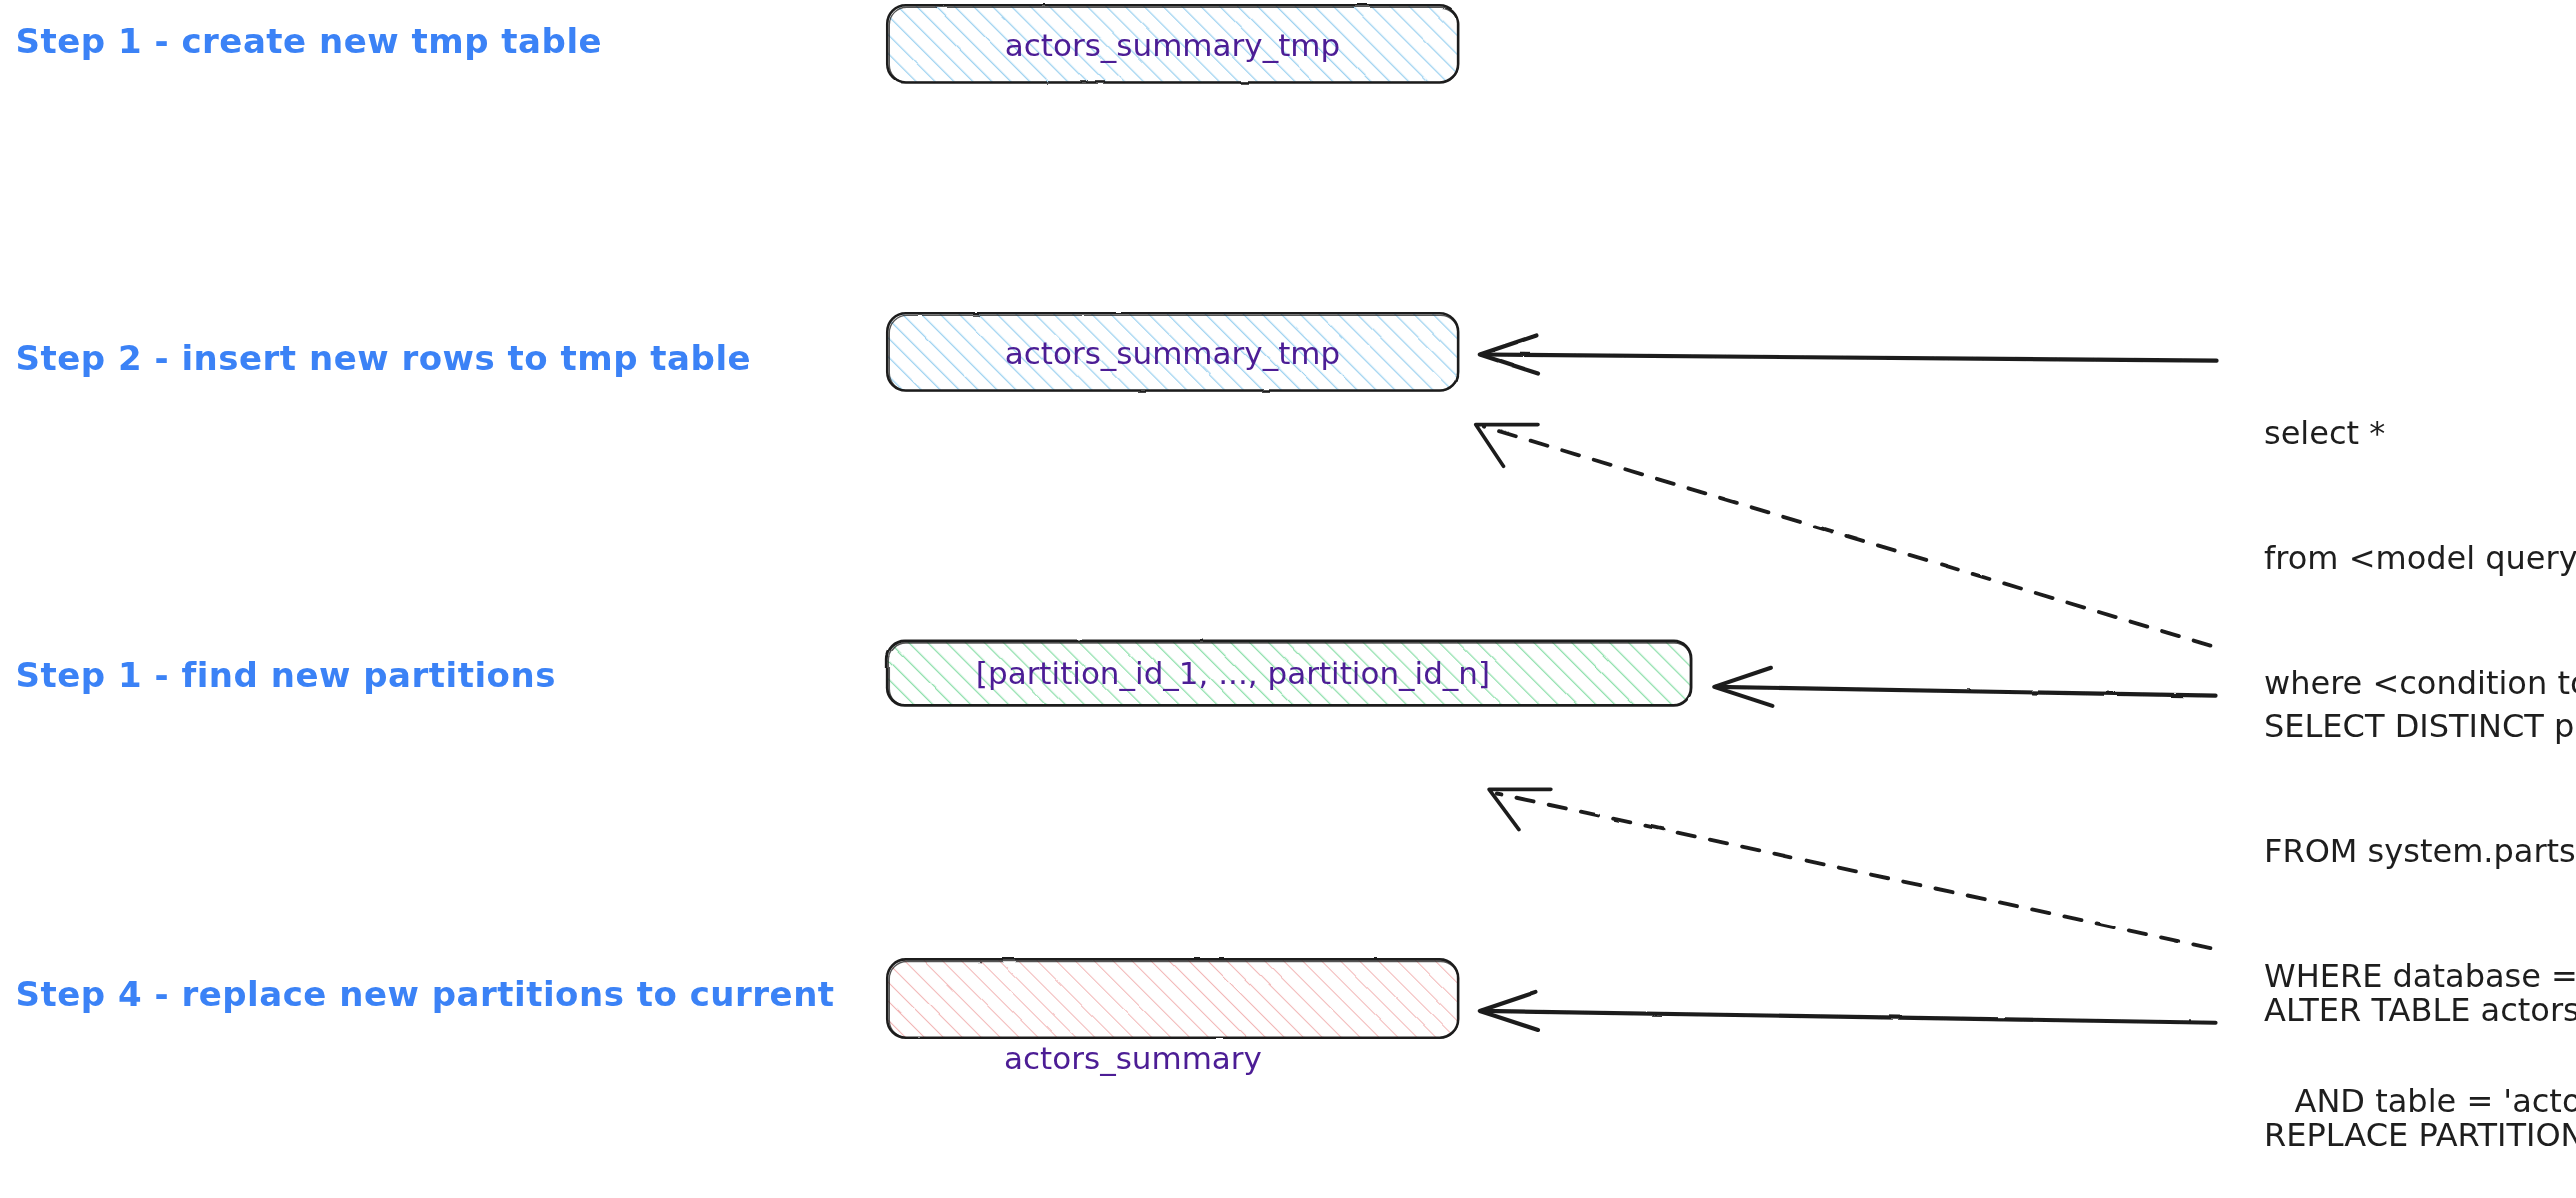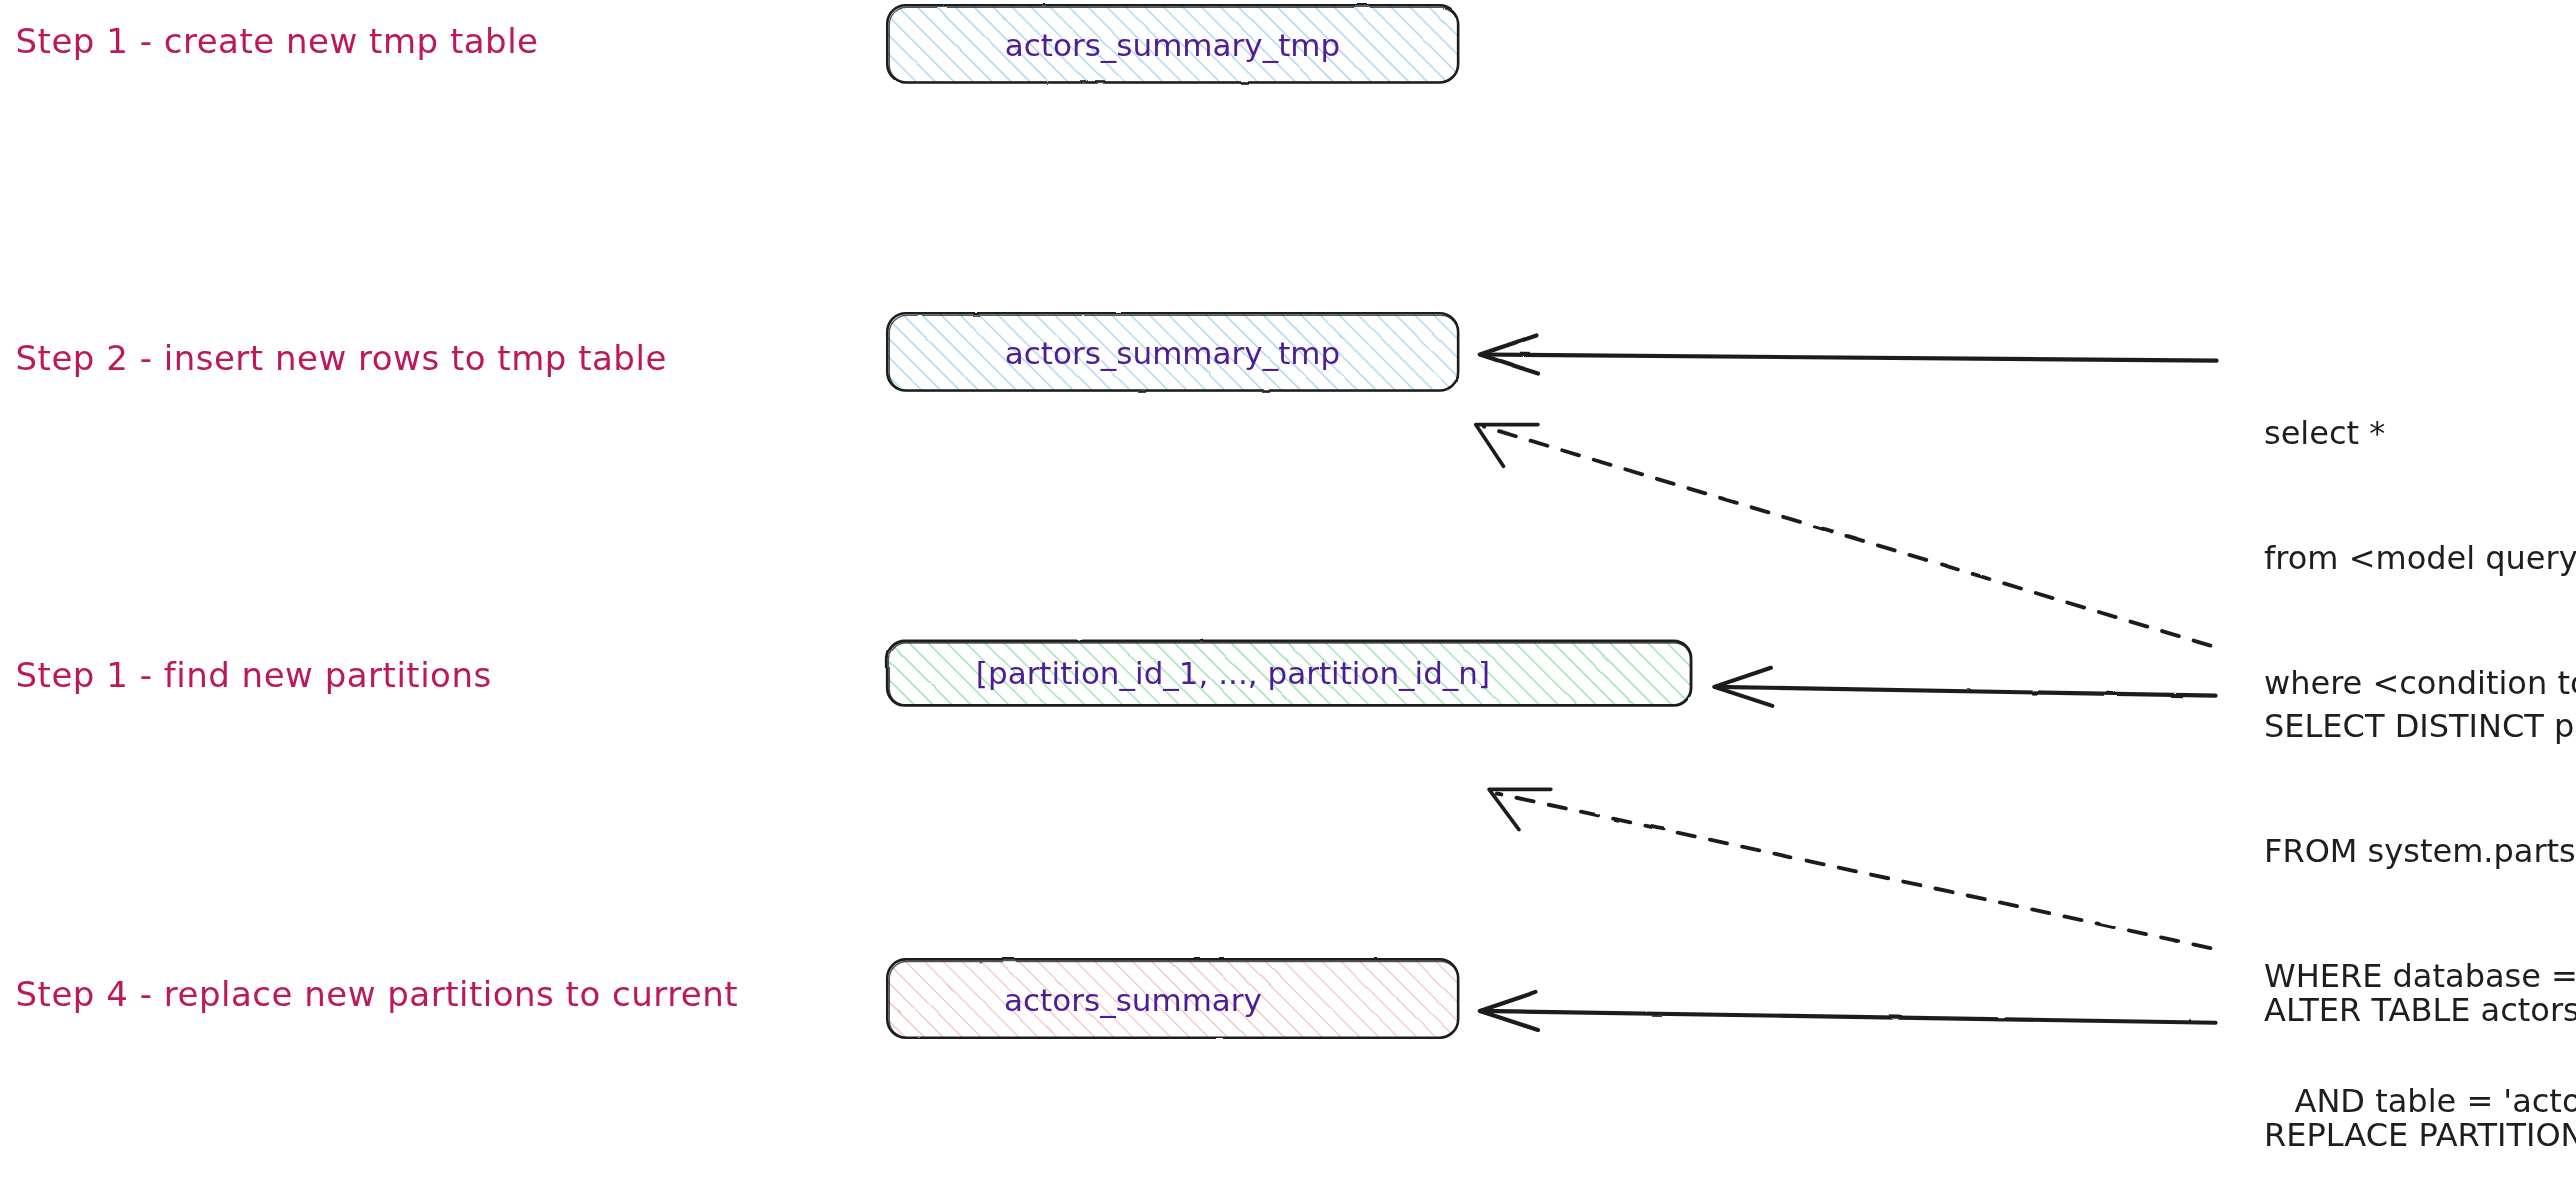--- a/index.html
+++ b/index.html
@@ -10,24 +10,24 @@
     color:#1e1e1e;
     overflow:hidden;
     position:relative;
   }
   #canvas{position:absolute;left:0;top:0;width:3650px;height:1199px;}
 
   .step-label{
     position:absolute;
     font-size:34px;
     letter-spacing:0.5px;
-    color:#be185d;
+    color:#3b82f6;
     white-space:nowrap;
     font-family:"DejaVu Sans", sans-serif;
-    font-weight:400;
+    font-weight:700;
   }
   .node-label{
     position:absolute;
     font-size:31px;
     color:#4c1d95;
     white-space:nowrap;
     text-align:center;
     font-family:"DejaVu Sans", sans-serif;
   }
   .sql-block{
@@ -129,21 +129,21 @@
 </svg>
 
 <div class="step-label" style="left:15.5px;top:20.6px;">Step 1 - create new tmp table</div>
 <div class="step-label" style="left:15.5px;top:338px;text-align:right;">Step 2 - insert new rows to tmp table</div>
 <div class="step-label" style="left:15.5px;top:655px;">Step 1 - find new partitions</div>
 <div class="step-label" style="left:15.5px;top:974px;">Step 4 - replace new partitions to current</div>
 
 <div class="node-label" style="left:887px;top:27px;width:571px;">actors_summary_tmp</div>
 <div class="node-label" style="left:887px;top:335px;width:571px;">actors_summary_tmp</div>
 <div class="node-label" style="left:887px;top:655px;width:692px;">[partition_id_1, ..., partition_id_n]</div>
-<div class="node-label" style="left:887px;top:982px;width:492px;text-align:center;">actors_summary</div>
+<div class="node-label" style="left:887px;top:1040px;width:492px;text-align:center;">actors_summary</div>
 
 <div class="sql-block" style="left:2264px;top:330px;">
   <div>select *</div>
   <div>from &lt;model query&gt;</div>
   <div>where &lt;condition to identify new&gt;</div>
 </div>
 
 <div class="sql-block" style="left:2264px;top:623px;">
   <div>SELECT DISTINCT partition_id</div>
   <div>FROM system.parts</div>

